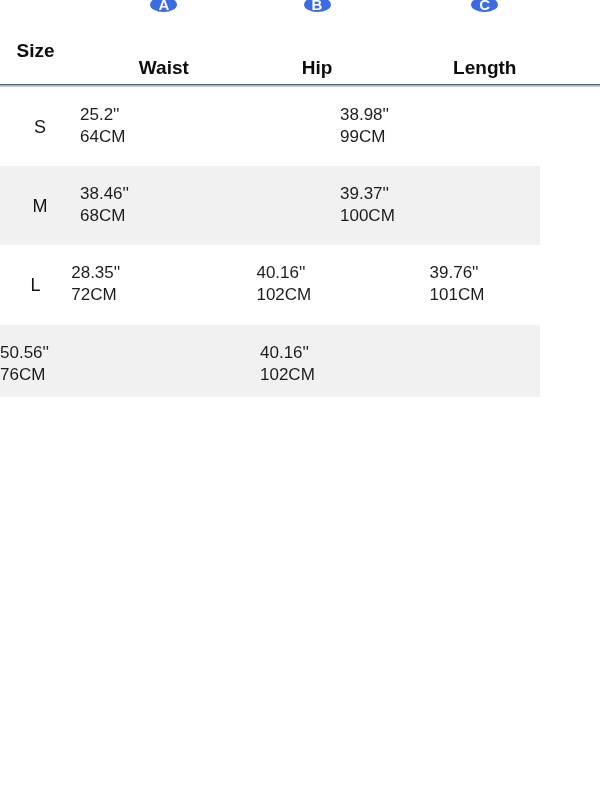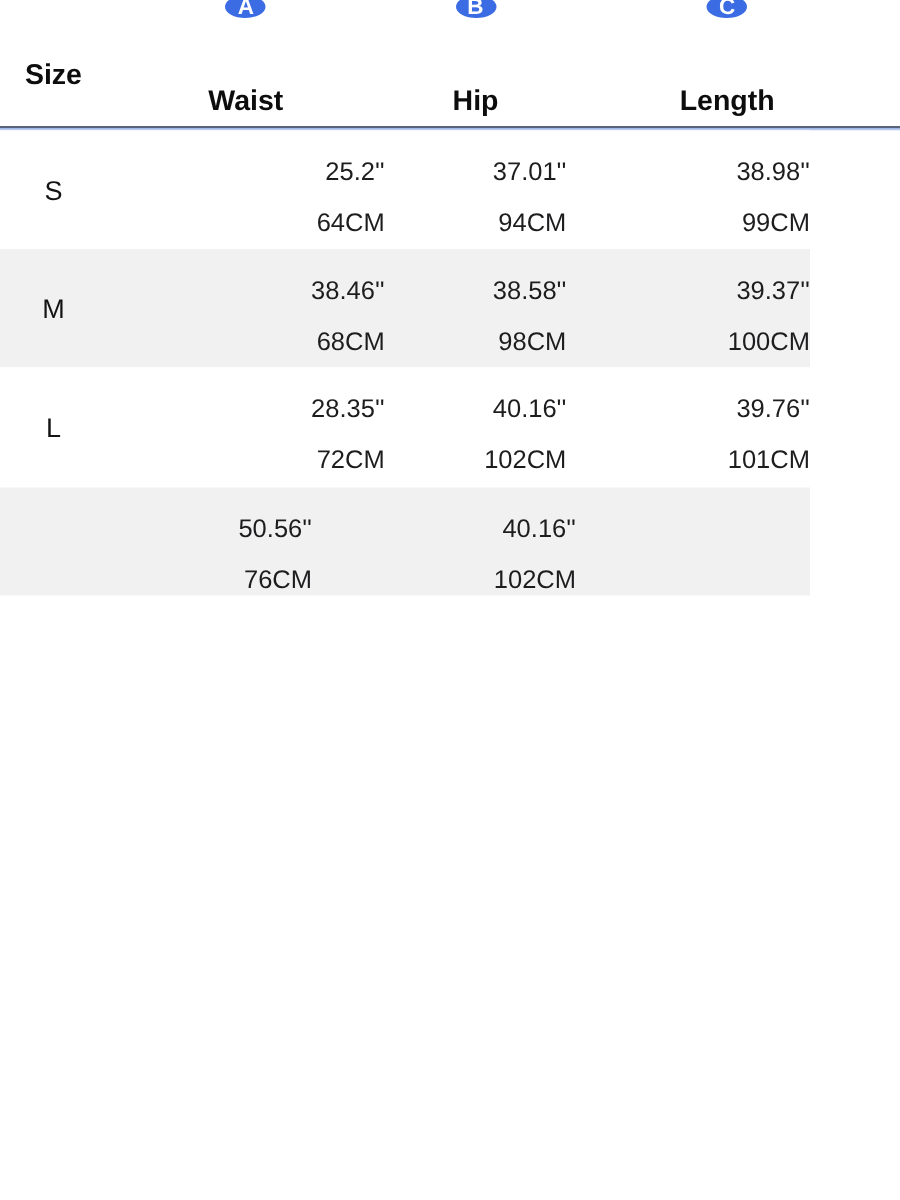--- a/index.html
+++ b/index.html
@@ -94,23 +94,23 @@
     justify-content: center;
   }
   .size-label {
     font-size: 18px;
     color: #141414;
     line-height: 20px;
   }
   .vals {
     display: flex;
     flex-direction: column;
-    align-items: flex-end;
+    align-items: flex-start;
     padding-top: 18px;
-    gap: 14px;
+    gap: 2px;
   }
   .val {
     font-size: 17px;
     color: #1d1d1f;
     line-height: 20px;
     white-space: nowrap;
   }
 </style>
 </head>
 <body>
@@ -141,41 +141,33 @@
     <div class="tbody">
 
       <div class="trow">
         <div class="size-cell c0">
           <span class="size-label">S</span>
         </div>
         <div class="vals c1">
           <span class="val">25.2''</span>
           <span class="val">64CM</span>
         </div>
-        <div class="vals c2">
-          <span class="val">37.01''</span>
-          <span class="val">94CM</span>
-        </div>
         <div class="vals c3">
           <span class="val">38.98''</span>
           <span class="val">99CM</span>
         </div>
       </div>
 
       <div class="trow">
         <div class="size-cell c0">
           <span class="size-label">M</span>
         </div>
         <div class="vals c1">
           <span class="val">38.46''</span>
           <span class="val">68CM</span>
-        </div>
-        <div class="vals c2">
-          <span class="val">38.58''</span>
-          <span class="val">98CM</span>
         </div>
         <div class="vals c3">
           <span class="val">39.37''</span>
           <span class="val">100CM</span>
         </div>
       </div>
 
       <div class="trow">
         <div class="size-cell c0">
           <span class="size-label">L</span>

